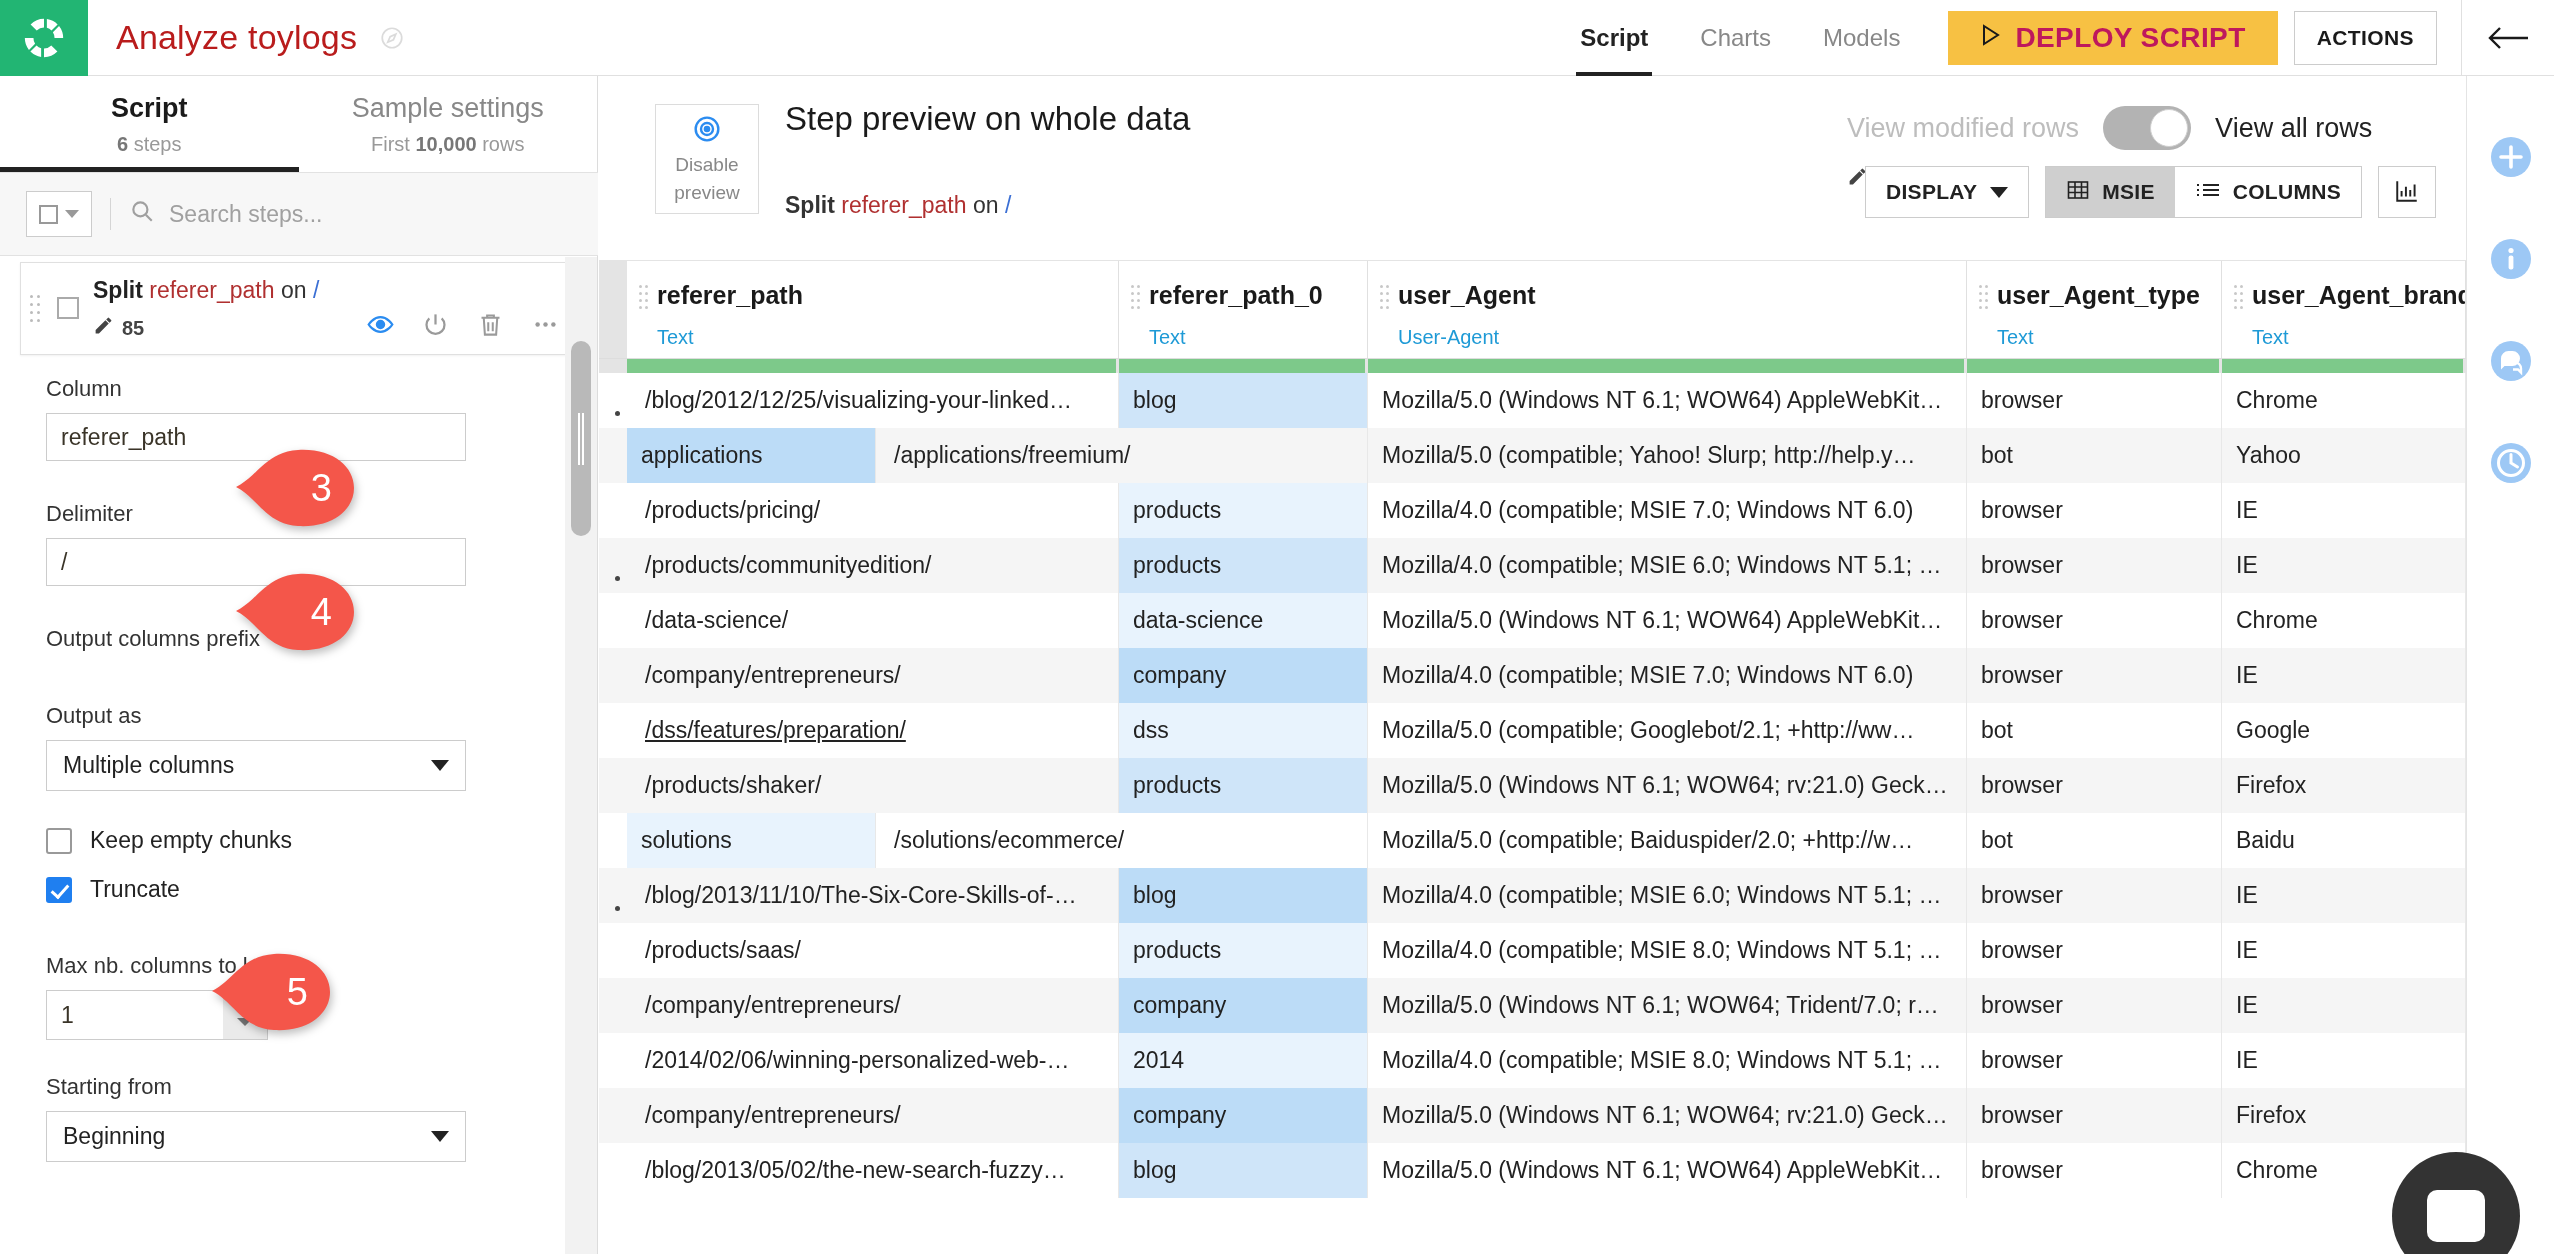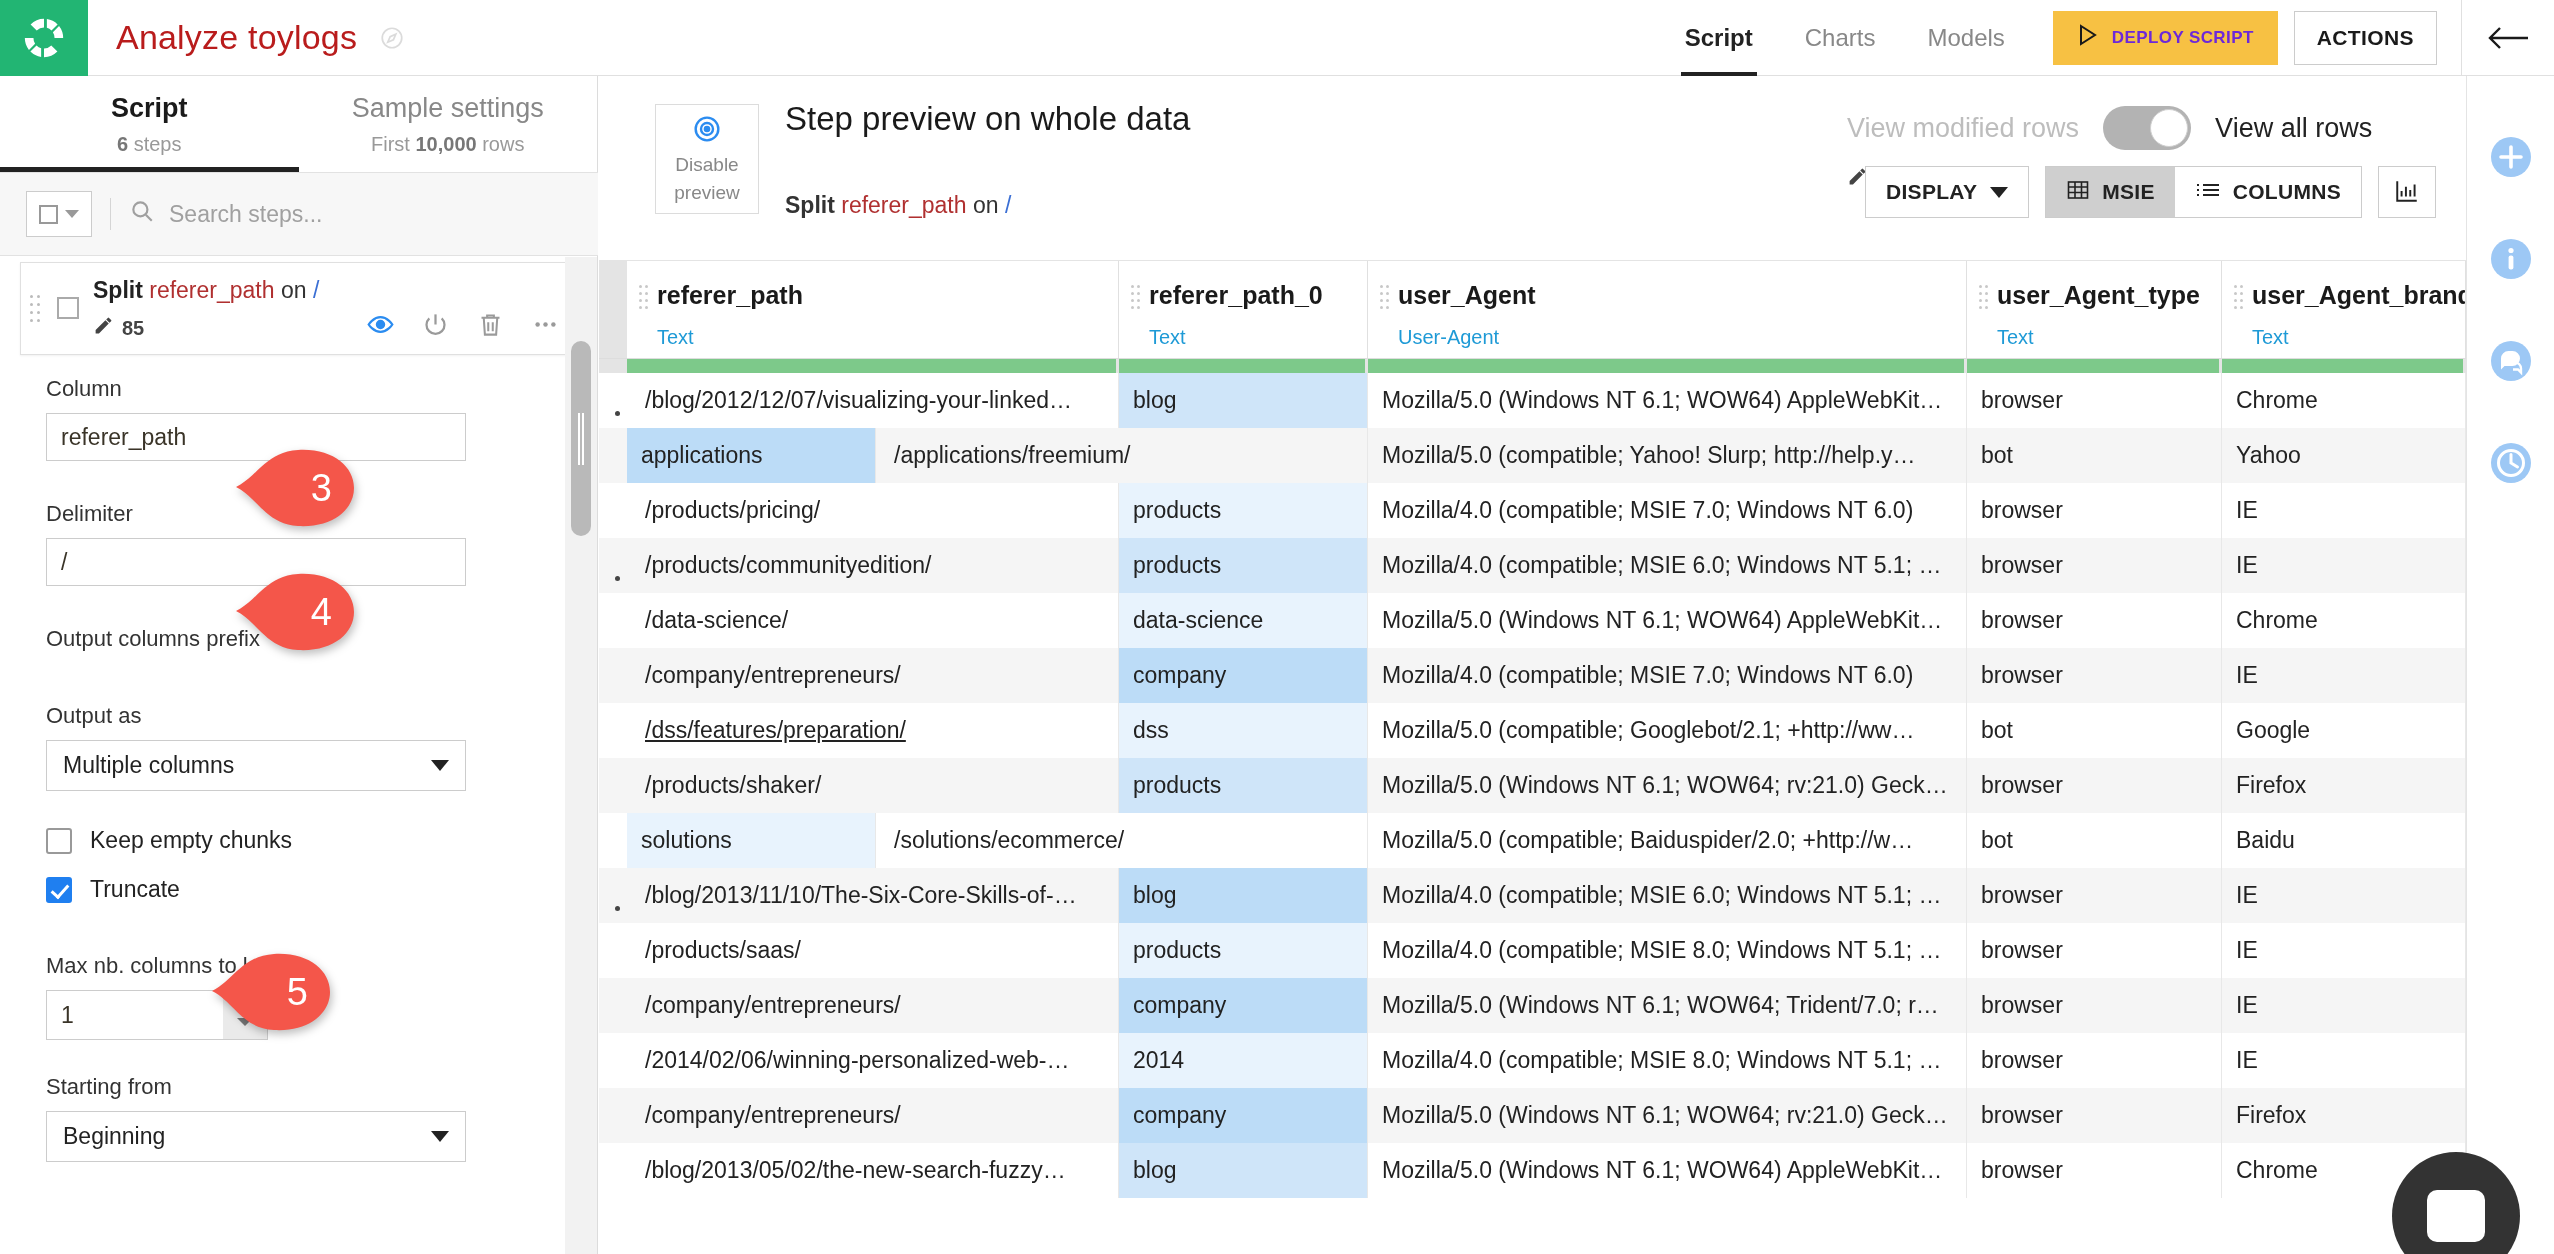--- a/index.html
+++ b/index.html
@@ -31,22 +31,22 @@
   .top-nav-item {
     font-size: 24px; color: #888; padding: 0 26px; height: 76px;
     display: flex; align-items: center; position: relative; white-space: nowrap;
   }
   .top-nav-item.active { color: #222; font-weight: 700; }
   .top-nav-item.active::after {
     content: ""; position: absolute; left: 22px; right: 22px; bottom: 0;
     height: 4px; background: #222;
   }
   .btn-deploy {
-    background: #f7c143; color: #6d28d9; font-size: 17px; font-weight: 700;
-    height: 54px; padding: 0 24px; margin-left: 22px; border: none;
+    background: #f7c143; color: #be185d; font-size: 28px; font-weight: 700;
+    height: 54px; padding: 0 32px; margin-left: 22px; border: none;
     display: flex; align-items: center; gap: 13px; letter-spacing: .4px;
     white-space: nowrap;
   }
   .btn-actions {
     background: #fff; color: #1a1a1a; font-size: 21px; font-weight: 700;
     height: 54px; padding: 0 22px; margin-left: 16px; border: 1px solid #ccc;
     display: flex; align-items: center; letter-spacing: .4px; white-space: nowrap;
   }
   .topbar-sep { width: 1px; height: 76px; background: #e0e0e0; margin-left: 24px; }
   .back-arrow {
@@ -657,21 +657,21 @@
       <div class="gb-cell" style="width:492px;flex:0 0 492px"></div>
       <div class="gb-cell" style="width:249px;flex:0 0 249px"></div>
       <div class="gb-cell" style="width:599px;flex:0 0 599px"></div>
       <div class="gb-cell" style="width:255px;flex:0 0 255px"></div>
       <div class="gb-cell" style="width:244px;flex:0 0 244px"></div>
     </div>
 
     <div class="tbl-body">
         <div class="tr odd">
           <div class="rowmark dot"></div>
-          <div class="td c0" style="flex: 0 0 492px; width: 492px;">/blog/2012/12/07/visualizing-your-linked…</div>
+          <div class="td c0" style="flex: 0 0 492px; width: 492px;">/blog/2012/12/25/visualizing-your-linked…</div>
           <div class="td" style="flex: 0 0 249px; width: 249px; background: rgb(207, 229, 249);">blog</div>
           <div class="td" style="flex: 0 0 599px; width: 599px;">Mozilla/5.0 (Windows NT 6.1; WOW64) AppleWebKit…</div>
           <div class="td" style="flex: 0 0 255px; width: 255px;">browser</div>
           <div class="td" style="flex: 0 0 244px; width: 244px;">Chrome</div>
         </div>
         <div class="tr even">
           <div class="rowmark"></div>
           <div class="td" style="flex: 0 0 249px; width: 249px; background: rgb(188, 220, 247);">applications</div>
           <div class="td c0" style="flex: 0 0 492px; width: 492px;">/applications/freemium/</div>
           <div class="td" style="flex: 0 0 599px; width: 599px;">Mozilla/5.0 (compatible; Yahoo! Slurp; http://help.y…</div>

